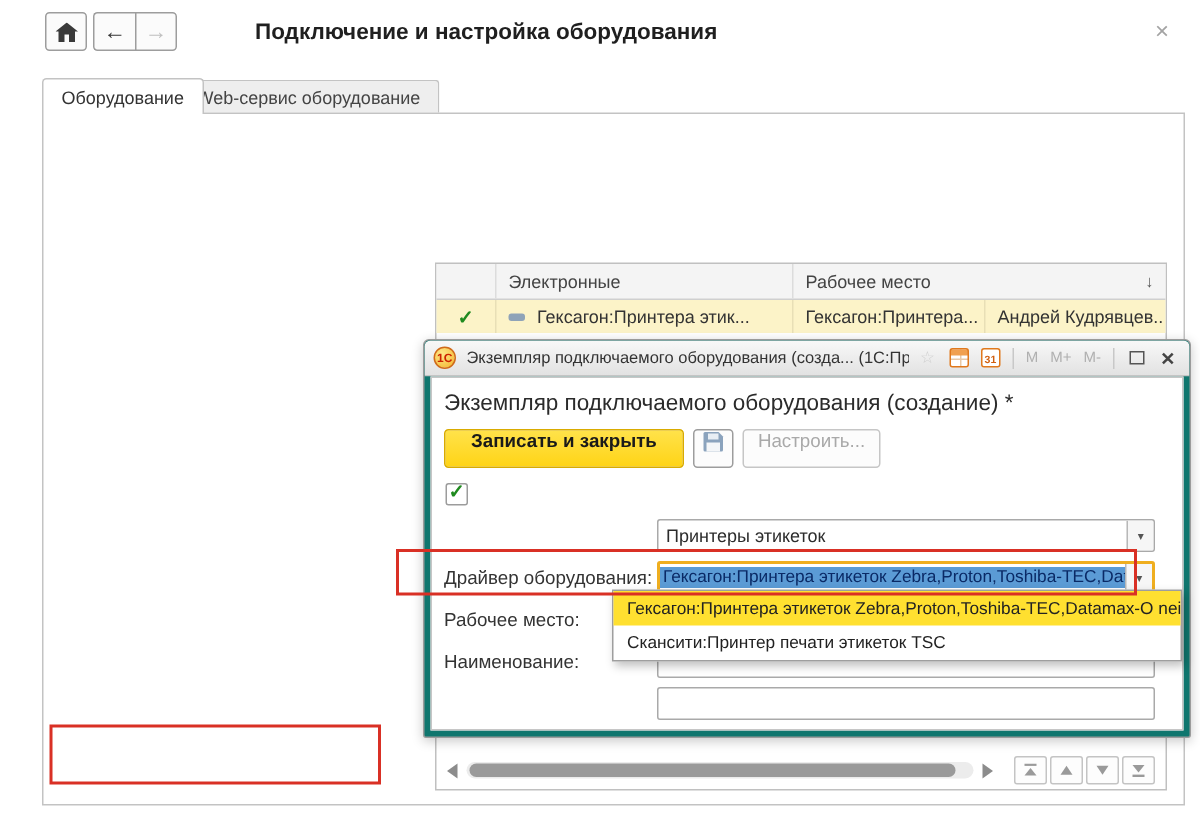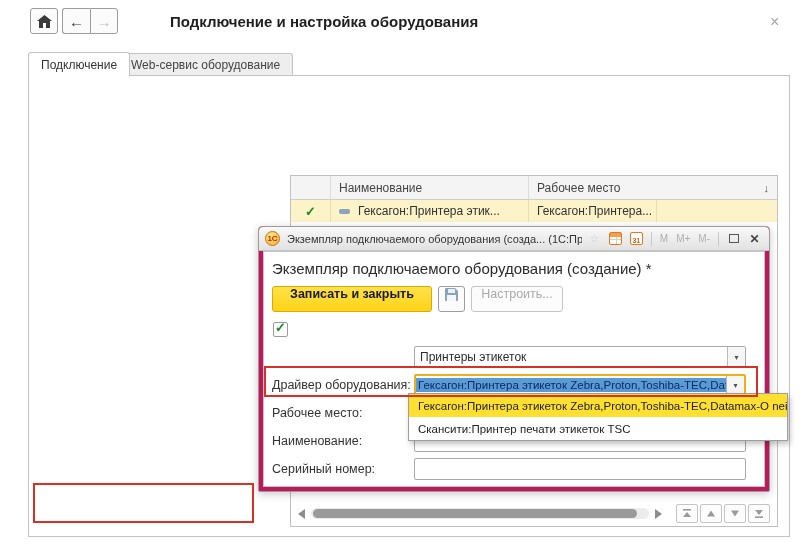--- a/index.html
+++ b/index.html
@@ -54,22 +54,22 @@
   .th{display:flex;align-items:center;padding:0 8px;font-size:12px;color:#444;box-sizing:border-box;
       border-right:1px solid #dcdcdc;white-space:nowrap;overflow:hidden;}
   .row{display:flex;height:22px;background:#fcf3c8;box-sizing:border-box;}
   .cell{display:flex;align-items:center;padding:0 8px;font-size:12px;color:#333;box-sizing:border-box;
         border-right:1px solid #e8dfb6;white-space:nowrap;overflow:hidden;}
   .check-green{color:#1f8a1f;font-weight:700;font-size:13px;}
   .dash-ico{display:inline-block;width:11px;height:5px;background:#8fa3b8;border-radius:2px;margin-right:8px;}
   .sort-arrow{margin-left:auto;font-size:11px;color:#555;}
 
   
-  .dlg{background:#be185d;border:1px solid #9b9b9b;border-radius:4px 4px 2px 2px;box-sizing:border-box;
-       z-index:10;box-shadow:0 2px 8px rgba(0,0,0,.22);}
+  .dlg{background:#0f766e;border:1px solid #9b9b9b;border-radius:4px 4px 2px 2px;box-sizing:border-box;
+       z-index:10;box-shadow:0 2px 8px rgba(0,0,0,.22);margin-left:24px;}
   .dlg-tb{height:24px;display:flex;align-items:center;padding:0 6px;gap:4px;
           background:linear-gradient(#f8f8f8,#e2e2e2);border-bottom:1px solid #c4c4c4;border-radius:4px 4px 0 0;box-sizing:border-box;}
   .dlg-tb-title{font-size:11px;color:#333;white-space:nowrap;overflow:hidden;margin-left:3px;flex:1;}
   .logo-1c{width:15px;height:15px;border-radius:50%;background:radial-gradient(circle at 35% 30%,#ffe98a,#f2b32b);
            border:1px solid #d06a1a;color:#cc2200;font-size:8px;font-weight:700;display:flex;align-items:center;justify-content:center;box-sizing:border-box;}
   .tb-ico{width:17px;height:16px;display:flex;align-items:center;justify-content:center;font-size:11px;cursor:pointer;}
   .tb-mem{font-size:10px;color:#b0b0b0;padding:0 2px;cursor:pointer;}
   .tb-sep{width:1px;height:14px;background:#c8c8c8;margin:0 2px;}
   .cal-ico{width:13px;height:13px;border:1px solid #e0781c;border-radius:2px;background:#fff;color:#d05f10;
            font-size:7px;font-weight:700;display:flex;align-items:flex-end;justify-content:center;box-sizing:border-box;}
@@ -126,21 +126,21 @@
   <div class="ibtn">
     <span class="arrow-glyph" style="color:#c0c0c0;">→</span>
   </div>
 </div>
 <div class="abs page-title" style="left:170px;top:13px;">Подключение и настройка оборудования</div>
 <div class="abs win-close" style="left:770px;top:14px;">
   <span>×</span>
 </div>
 
 <div class="tab active" style="left:28px;top:52px;">
-  <span>Подключение</span>
+  <span>Оборудование</span>
 </div>
 <div class="tab inactive" style="left:118px;top:53px;">
   <span>Web-сервис оборудование</span>
 </div>
 
 <div class="abs panel" style="left:28px;top:75px;width:762px;height:462px;"></div>
 
 <div class="abs btn" style="left:36px;top:85px;width:208px;">
   <span>Управление рабочими местами</span>
   <span class="dd-arrow">▾</span>
@@ -271,37 +271,40 @@
   <span class="radio"></span>
   <span class="sb-label">Принтеры этикеток</span>
 </div>
 
 <div class="red-rect" style="left:33px;top:483px;width:221px;height:40px;"></div>
 
 <div class="abs tbl" style="left:290px;top:175px;width:488px;height:352px;">
   <div class="tbl-head">
     <div class="th" style="width:40px;"></div>
     <div class="th" style="width:198px;">
-      <span>Наименование</span>
+      <span>Электронные</span>
     </div>
     <div class="th" style="flex:1;border-right:none;align-items:center;">
       <span>Рабочее место</span>
       <span class="sort-arrow">↓</span>
     </div>
   </div>
   <div class="row">
     <div class="cell" style="width:40px;justify-content:center;">
       <span class="check-green">✓</span>
     </div>
     <div class="cell" style="width:198px;">
       <span class="dash-ico"></span>
       <span>Гексагон:Принтера этик...</span>
     </div>
     <div class="cell" style="width:128px;">
       <span>Гексагон:Принтера...</span>
+    </div>
+    <div class="cell" style="flex:1;border-right:none;">
+      <span>Андрей Кудрявцев..</span>
     </div>
   </div>
 </div>
 
 <div class="abs hscroll" style="left:298px;top:504px;width:472px;height:19px;">
   <div class="tri left"></div>
   <div class="track" style="max-width:340px;">
     <div class="thumb"></div>
   </div>
   <div class="tri right"></div>
@@ -392,21 +395,20 @@
       <span class="dd-btn">▾</span>
     </div>
 
     
     <div class="fld-label" style="top:178px;">Наименование:</div>
     <div class="fld-input" style="top:178px;">
       <span class="val"></span>
     </div>
 
     
-    <div class="fld-label" style="top:206px;">Серийный номер:</div>
     <div class="fld-input" style="top:206px;">
       <span class="val"></span>
     </div>
   </div>
 </div>
 
 <div class="red-rect" style="left:264px;top:366px;width:494px;height:31px;"></div>
 
 <div class="popup" style="left:408px;top:393px;width:380px;">
   <div class="opt hl">Гексагон:Принтера этикеток Zebra,Proton,Toshiba-TEC,Datamax-O neil</div>

